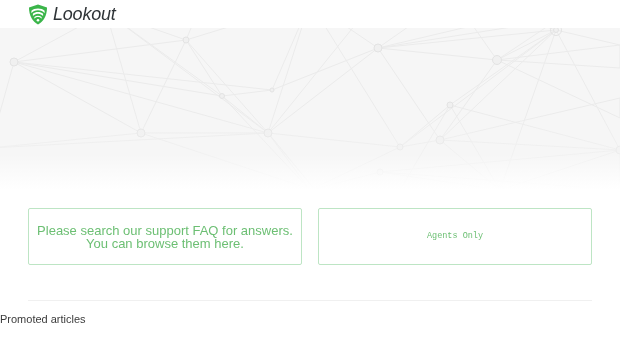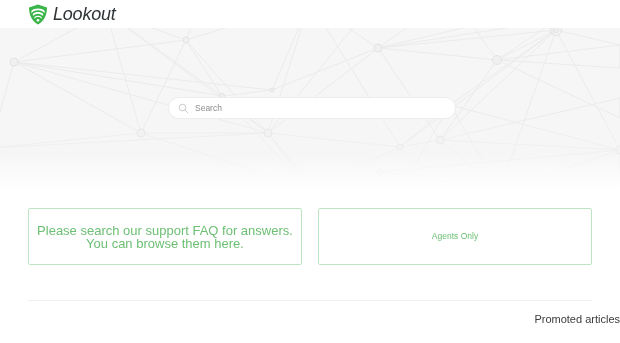--- a/index.html
+++ b/index.html
@@ -146,20 +146,21 @@
     cursor: pointer;
   }
   .card-title {
     font-size: 8.5px;
     color: #6cbf73;
     line-height: 1;
     margin-bottom: 8px;
   }
   .card-title.solo {
     margin-bottom: 0;
+    font-family: Liberation Mono, monospace;
   }
   .card-desc {
     font-size: 13px;
     color: #6cbf73;
     line-height: 1;
   }
 
   
   .divider {
     position: absolute;
@@ -167,21 +168,21 @@
     top: 300px;
     width: 564px;
     height: 1px;
     background: #f0f0f0;
   }
   .promoted {
     position: absolute;
     left: 0;
     top: 314px;
     width: 620px;
-    text-align: right;
+    text-align: left;
     font-size: 11px;
     color: #3b3b3b;
     line-height: 1;
   }
 </style>
 </head>
 <body>
 
 <div class="header">
   <div class="brand">
@@ -294,27 +295,20 @@
       <circle cx="556" cy="30" r="5.5" fill="none"></circle>
       <circle cx="556" cy="30" r="2.5"></circle>
       <circle cx="380" cy="172" r="3"></circle>
       <circle cx="620" cy="150" r="4"></circle>
       <circle cx="205" cy="-5" r="3"></circle>
       <circle cx="452" cy="-4" r="3"></circle>
     </g>
   </svg>
   <div class="hero-fade"></div>
 
-  <div class="search-wrap">
-    <svg class="search-icon" viewBox="0 0 16 16">
-      <circle cx="6.6" cy="6.6" r="4.8" fill="none" stroke="#9a9a9a" stroke-width="1.4"></circle>
-      <line x1="10.2" y1="10.2" x2="14.3" y2="14.3" stroke="#9a9a9a" stroke-width="1.4" stroke-linecap="round"></line>
-    </svg>
-    <input class="search-input" type="text" placeholder="Search" value="" style="">
-  </div>
 </div>
 
 <div class="cards">
 
   <div class="card">
     <div class="card-desc">Please search our support FAQ for answers. You can browse them here.</div>
   </div>
 
   <div class="card">
     <div class="card-title solo">Agents Only</div>

